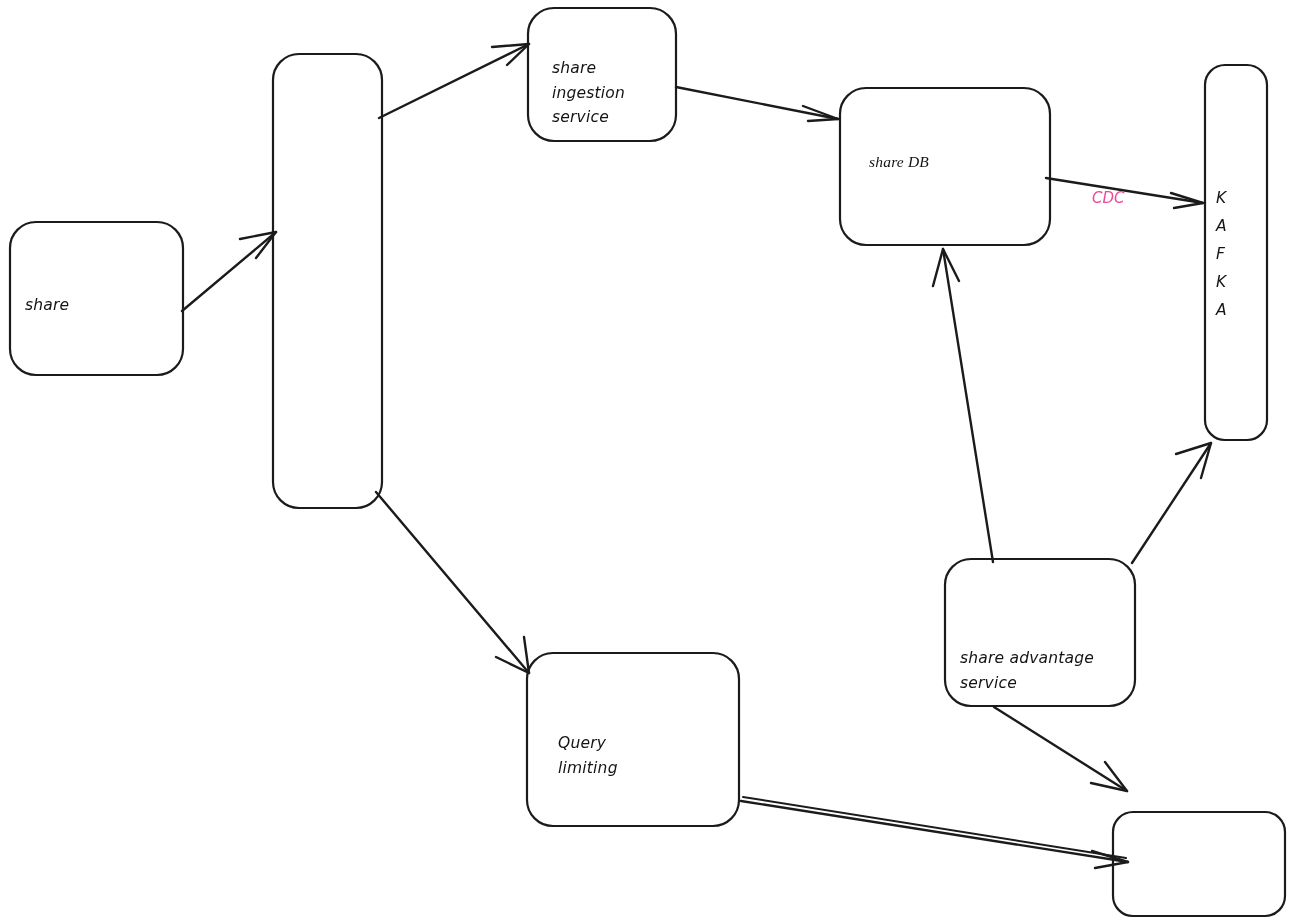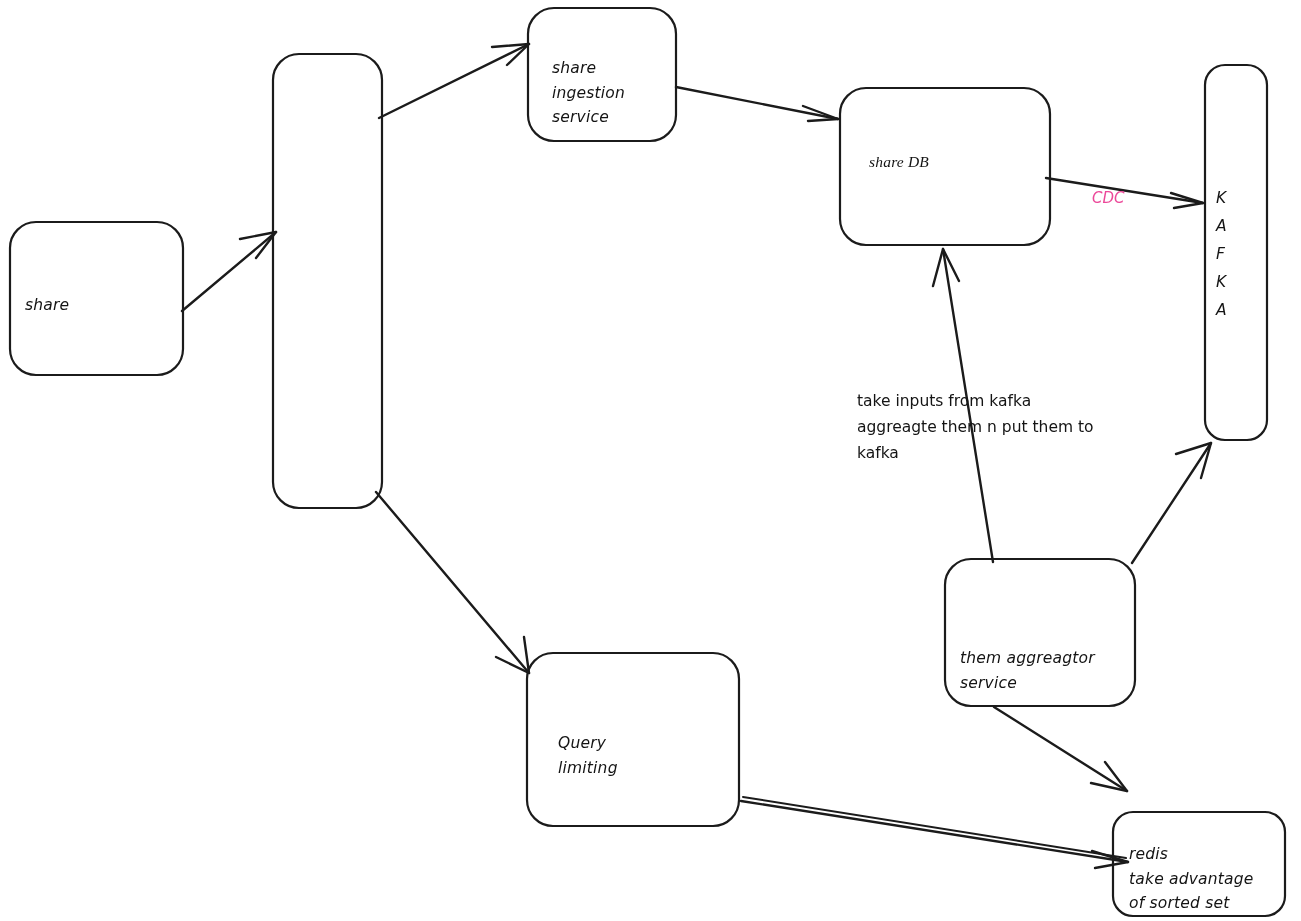--- a/index.html
+++ b/index.html
@@ -170,26 +170,20 @@
 
   <div class="label vert" style="left:1216px; top:172px;">K
 A
 F
 K
 A</div>
 
   <div class="label slant" style="left:558px; top:719px;">Query
 limiting</div>
 
-  <div class="label slant" style="left:960px; top:634px;">them aggreagtor
+  <div class="label slant" style="left:960px; top:634px;">share advantage
 service</div>
 
-  <div class="label slant" style="left:1129px; top:830px;">redis
-take advantage
-of sorted set</div>
 
   <div class="edge-label" style="left:1092px; top:189px;">CDC</div>
 
-  <div class="note" style="left:857px; top:388px;">take inputs from kafka
-aggreagte them n put them to
-kafka</div>
 
 </div>
 
 </body></html>

